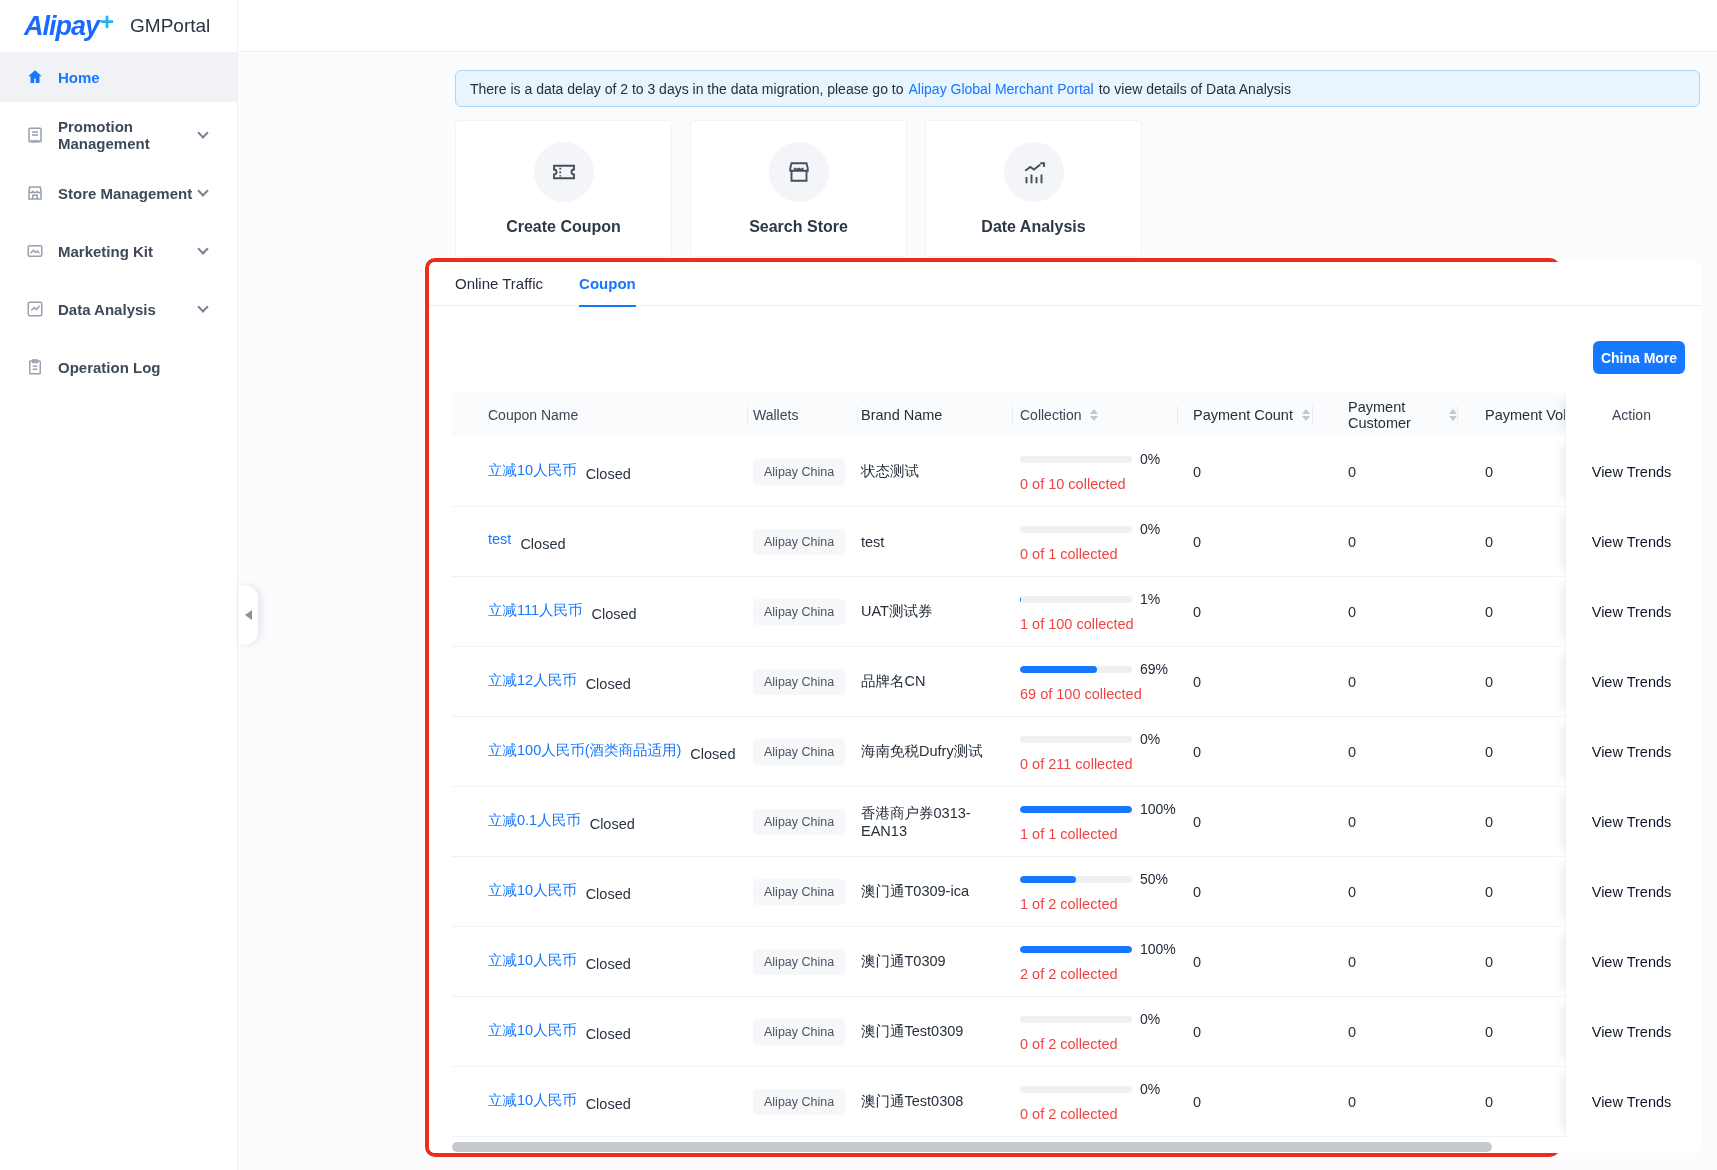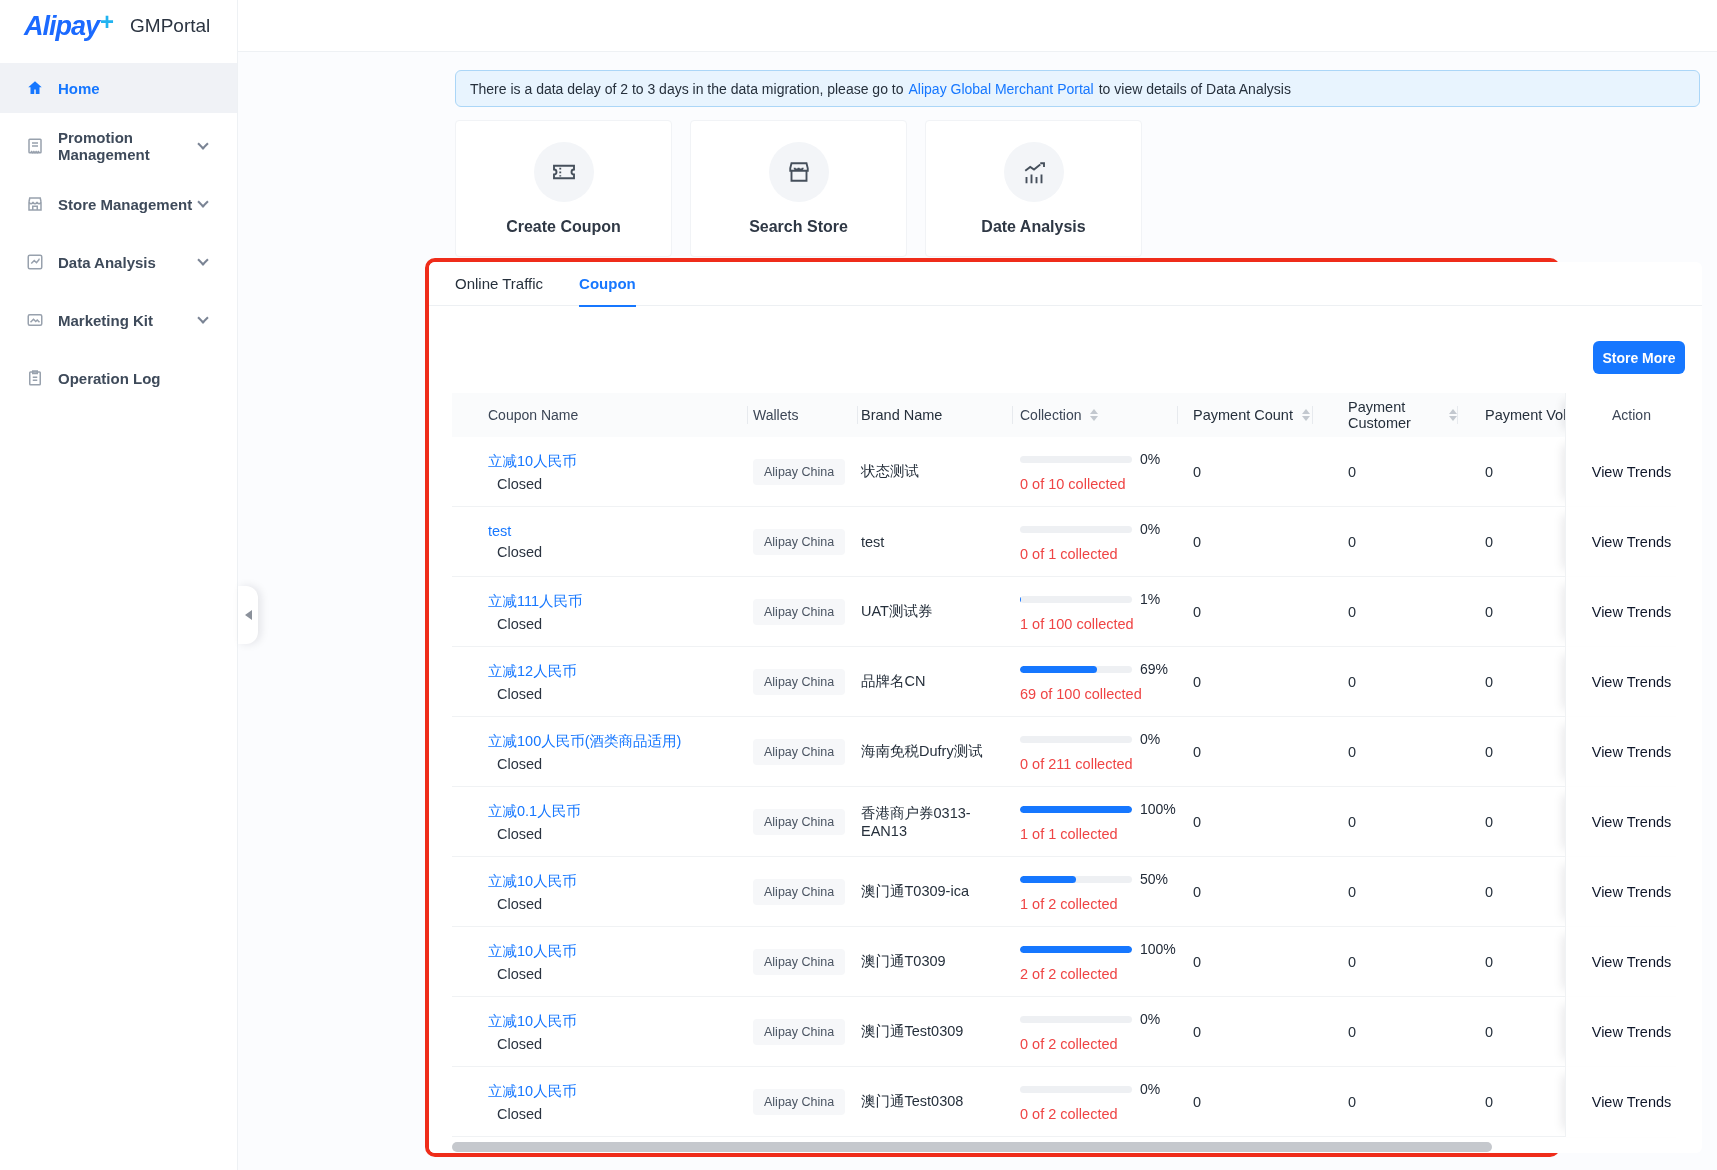--- a/index.html
+++ b/index.html
@@ -7,21 +7,21 @@
     font-family:"Liberation Sans", sans-serif; background:#ffffff; }
   .app { position:relative; width:1717px; height:1170px; background:#fbfcfe; }
 
   
   .sidebar { position:absolute; left:0; top:0; width:238px; height:1170px;
     background:#ffffff; border-right:1px solid #eef1f4; z-index:5; }
   .logo-row { display:flex; align-items:center; height:52px; padding-left:24px; }
   .logo-text { font-size:27px; font-weight:800; font-style:italic; color:#1b6aff; letter-spacing:-1px; }
   .logo-plus { font-size:24px; font-weight:800; color:#21b3f0; margin-left:1px; transform:translateY(-4px); display:inline-block; }
   .portal-name { font-size:19px; color:#2b3441; margin-left:16px; font-style:normal; font-weight:400; }
-  .nav { margin-top:11px; }
+  .nav { }
   .nav-item { display:flex; align-items:center; height:50px; padding-left:26px; margin-bottom:8px;
     cursor:pointer; color:#3e4a5a; font-size:15px; font-weight:700; }
   .nav-item.active { background:#f0f2f6; color:#1677ff; }
   .nav-icon { width:18px; height:18px; margin-right:14px; flex:0 0 18px; display:flex; align-items:center; }
   .nav-label { flex:1; }
   .chev { width:8px; height:8px; border-right:2px solid #7a8494; border-bottom:2px solid #7a8494;
     transform:rotate(45deg); margin-right:30px; margin-top:-4px; }
   .collapse-handle { position:absolute; left:238px; top:586px; width:20px; height:58px;
     background:#ffffff; border-radius:0 12px 12px 0; box-shadow:3px 0 8px rgba(15,23,42,.10);
     display:flex; align-items:center; justify-content:center; cursor:pointer; z-index:6; }
@@ -78,21 +78,21 @@
   .c-num3   { width:108px; padding-left:28px; font-size:14.5px; color:#26303c; overflow:hidden; white-space:nowrap; }
   .c-action { width:132px; justify-content:center; background:#ffffff;
     border-left:1px solid #f0f2f4; box-shadow:-10px 0 10px -8px rgba(15,23,42,.10); }
   .th.c-action { background:#ffffff; }
   .th.c-num3 { overflow:hidden; white-space:nowrap; }
 
   .sorter { display:inline-flex; flex-direction:column; margin-left:9px; gap:2px; cursor:pointer; }
   .sorter .up { width:0; height:0; border-left:4px solid transparent; border-right:4px solid transparent; border-bottom:5px solid #c3c8cf; }
   .sorter .down { width:0; height:0; border-left:4px solid transparent; border-right:4px solid transparent; border-top:5px solid #c3c8cf; }
 
-  .c-name .stack { display:flex; flex-direction:column; }
+  .c-name .stack { display:flex; flex-direction:row; }
   .coupon-link { font-size:14.5px; color:#1677ff; text-decoration:none; cursor:pointer; }
   .coupon-status { font-size:14.5px; color:#2b3441; margin-top:5px; padding-left:9px; }
 
   .tag { background:#f6f7f9; border-radius:4px; padding:6px 11px; font-size:12.5px; color:#4b5563; white-space:nowrap; }
 
   .c-collect .stack { display:flex; flex-direction:column; width:100%; }
   .prog-line { display:flex; align-items:center; }
   .bar { width:112px; height:7px; background:#eef0f3; border-radius:4px; overflow:hidden; display:inline-block; }
   .bar-fill { display:block; height:7px; background:#1677ff; border-radius:4px; width:0; }
   .pct { font-size:14px; color:#222b38; margin-left:8px; }
@@ -140,35 +140,35 @@
           <svg width="18" height="18" viewBox="0 0 24 24" fill="none" stroke="#98a1ad" stroke-width="2">
               <path d="M4 9l1-5h14l1 5M4 9v11h16V9M4 9c0 1.5 1.2 2.5 2.7 2.5S9.3 10.5 9.3 9c0 1.5 1.2 2.5 2.7 2.5s2.7-1 2.7-2.5c0 1.5 1.2 2.5 2.7 2.5S20 10.5 20 9M9 20v-5h6v5"></path>
             </svg>
         </span>
         <span class="nav-label">Store Management</span>
         <span class="chev"></span>
       </div>
       <div class="nav-item">
         <span class="nav-icon">
           <svg width="18" height="18" viewBox="0 0 24 24" fill="none" stroke="#98a1ad" stroke-width="2">
+              <rect x="3" y="5" width="18" height="14" rx="2"></rect>
+              <path d="M6 15l4-4 3 3 2-2 3 3"></path>
+            </svg>
+        </span>
+        <span class="nav-label">Marketing Kit</span>
+        <span class="chev"></span>
+      </div>
+      <div class="nav-item">
+        <span class="nav-icon">
+          <svg width="18" height="18" viewBox="0 0 24 24" fill="none" stroke="#98a1ad" stroke-width="2">
               <rect x="3" y="3" width="18" height="18" rx="2"></rect>
               <path d="M7 14l4-4 3 3 4-5M17 8h1v0"></path>
             </svg>
         </span>
         <span class="nav-label">Data Analysis</span>
-        <span class="chev"></span>
-      </div>
-      <div class="nav-item">
-        <span class="nav-icon">
-          <svg width="18" height="18" viewBox="0 0 24 24" fill="none" stroke="#98a1ad" stroke-width="2">
-              <rect x="3" y="5" width="18" height="14" rx="2"></rect>
-              <path d="M6 15l4-4 3 3 2-2 3 3"></path>
-            </svg>
-        </span>
-        <span class="nav-label">Marketing Kit</span>
         <span class="chev"></span>
       </div>
       <div class="nav-item">
         <span class="nav-icon">
           <svg width="18" height="18" viewBox="0 0 24 24" fill="none" stroke="#98a1ad" stroke-width="2">
               <rect x="5" y="4" width="14" height="17" rx="1"></rect>
               <path d="M9 4V2.5h6V6H9V4M9 11h6M9 15h6"></path>
             </svg>
         </span>
         <span class="nav-label">Operation Log</span>
@@ -225,21 +225,21 @@
     </div>
 
     <div class="red-box">
       <div class="red-inner">
 
         <div class="tabs-bar">
           <div class="tab">Online Traffic</div>
           <div class="tab active">Coupon</div>
         </div>
 
-        <button class="view-more-btn">Store More</button>
+        <button class="view-more-btn">China More</button>
 
         <div class="table">
           <div class="thead">
             <div class="th c-name">Coupon Name</div>
             <div class="th c-wallet">Wallets</div>
             <div class="th c-brand">Brand Name</div>
             <div class="th c-collect">
                 <span>Collection</span>
                 <span class="sorter">
                   <span class="up"></span>

